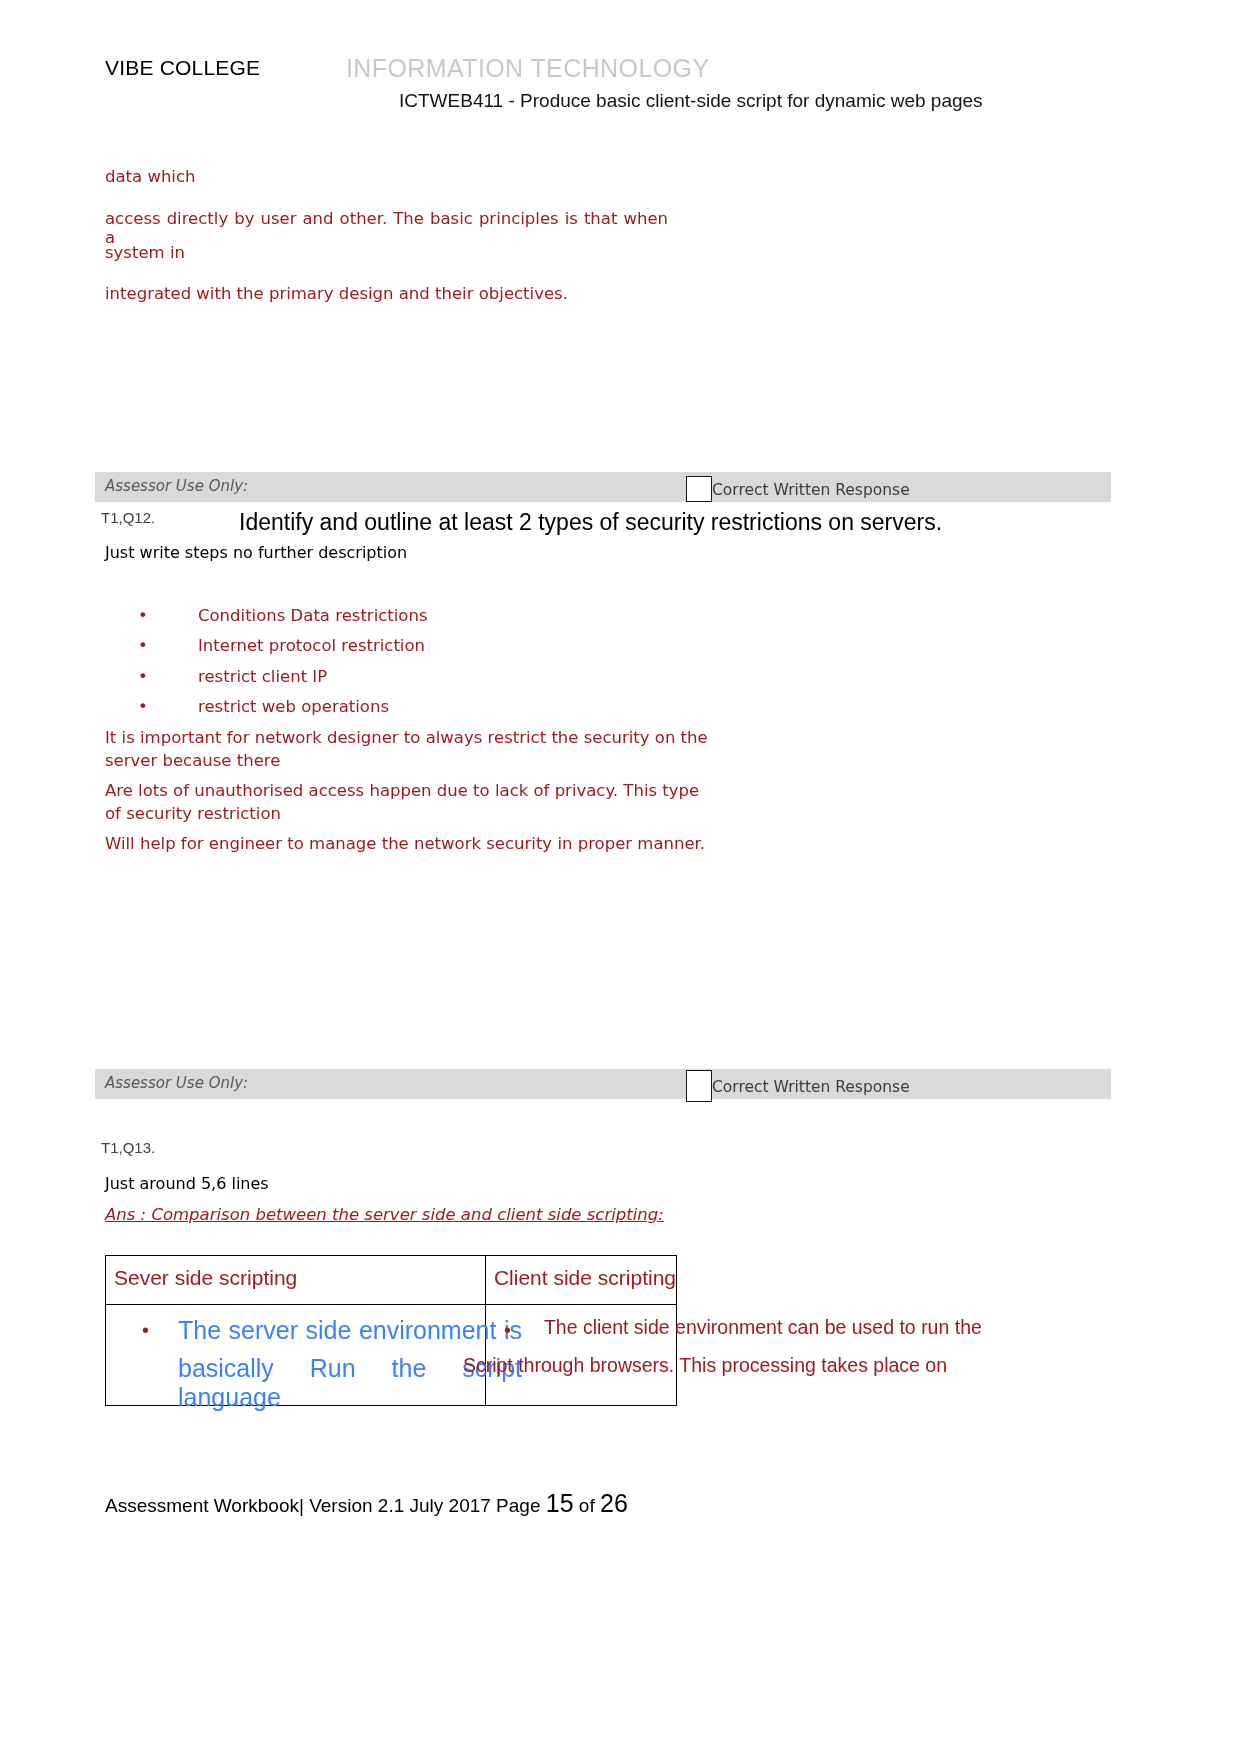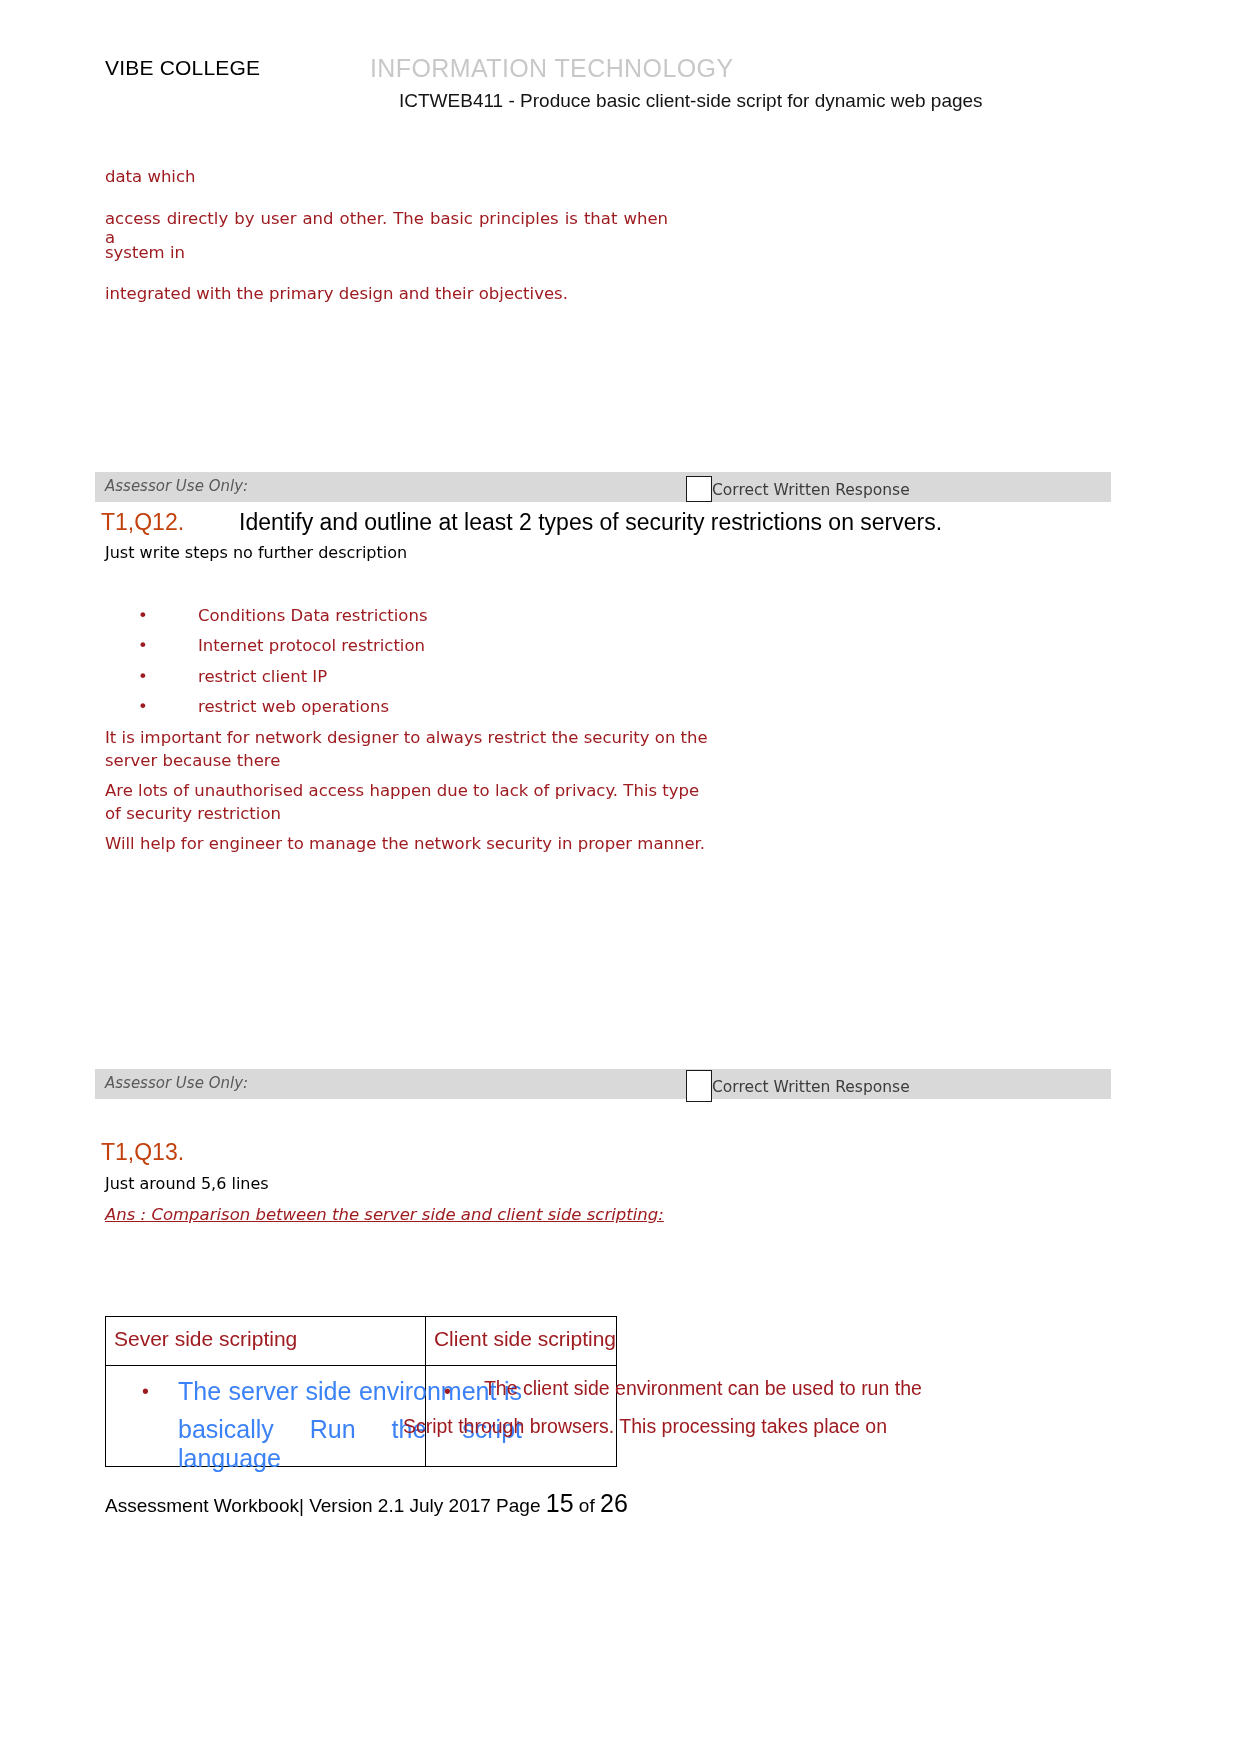--- a/index.html
+++ b/index.html
@@ -33,21 +33,21 @@
   .college-name {
     position: absolute;
     left: 105px; top: 0px;
     font-size: 21px;
     letter-spacing: 0.2px;
     color: #000000;
     white-space: nowrap;
   }
   .dept-name {
     position: absolute;
-    left: 370px; top: -2px;
+    left: 346px; top: -2px;
     font-size: 25px;
     color: #c8c8c8;
     letter-spacing: 0.4px;
     white-space: nowrap;
   }
   .unit-line {
     position: absolute;
     left: 399px; top: 34px;
     font-size: 19px;
     color: #141414;
@@ -105,22 +105,22 @@
 
   
   .q-head {
     position: absolute;
     font-size: 23px;
     color: #000000;
     white-space: nowrap;
   }
   .q-tag {
     position: absolute;
-    font-size: 23px;
-    color: #c2410c;
+    font-size: 15px;
+    color: #404040;
     white-space: nowrap;
     text-align: right;
   }
   .q-sub {
     position: absolute;
     font-family: "DejaVu Sans", sans-serif;
     font-size: 16px;
     color: #000000;
     white-space: nowrap;
   }
@@ -144,22 +144,22 @@
     font-size: 16.5px;
     color: #9e1b20;
     text-decoration: underline;
     white-space: nowrap;
   }
 
   
   .cmp-table {
     position: absolute;
     left: 105px;
-    top: 1316px;
-    width: 512px;
+    top: 1255px;
+    width: 572px;
     border-collapse: collapse;
   }
   .cmp-table td {
     border: 1.5px solid #000000;
     vertical-align: top;
     padding: 0;
     position: relative;
   }
   .cell-head {
     font-family: "Liberation Sans", sans-serif;

